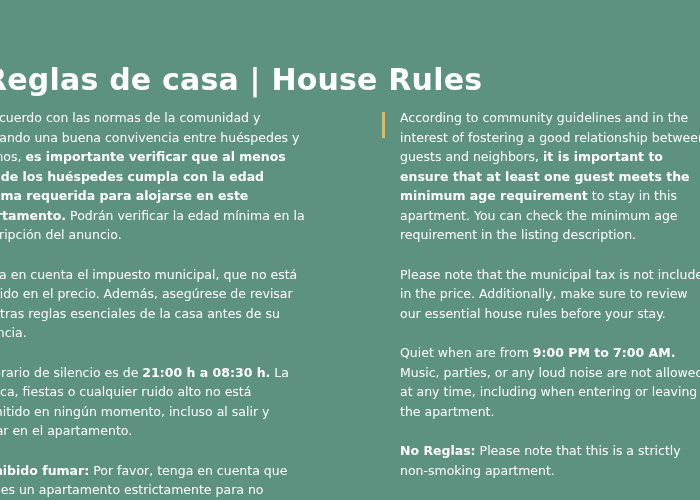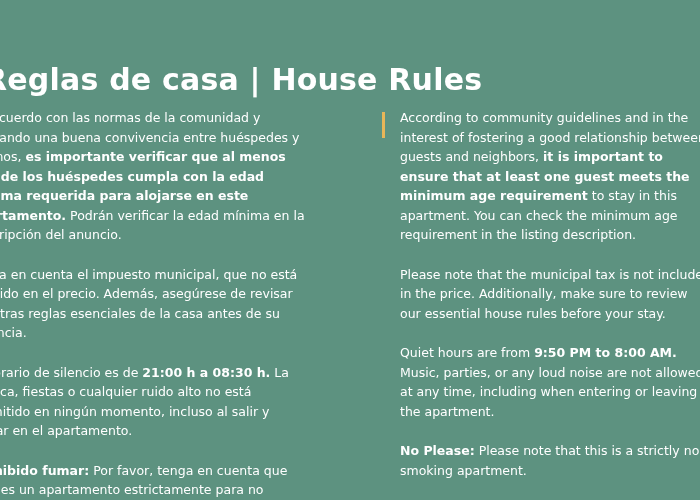--- a/index.html
+++ b/index.html
@@ -83,18 +83,18 @@
   <div class="columns">
     <div class="col col-left" id="col-es">
         <p class="para"><span>De acuerdo con las normas de la comunidad y buscando una buena convivencia entre huéspedes y vecinos, </span><b>es importante verificar que al menos uno de los huéspedes cumpla con la edad mínima requerida para alojarse en este apartamento.</b><span> Podrán verificar la edad mínima en la descripción del anuncio.</span></p>
         <p class="para"><span>Tenga en cuenta el impuesto municipal, que no está incluido en el precio. Además, asegúrese de revisar nuestras reglas esenciales de la casa antes de su estancia.</span></p>
         <p class="para"><span>El horario de silencio es de </span><b>21:00 h a 08:30 h.</b><span> La música, fiestas o cualquier ruido alto no está permitido en ningún momento, incluso al salir y entrar en el apartamento.</span></p>
         <p class="para"><b>Prohibido fumar:</b><span> Por favor, tenga en cuenta que este es un apartamento estrictamente para no fumadores.</span></p>
       </div>
     <div class="col col-right" id="col-en">
         <p class="para"><span>According to community guidelines and in the interest of fostering a good relationship between guests and neighbors, </span><b>it is important to ensure that at least one guest meets the minimum age requirement</b><span> to stay in this apartment. You can check the minimum age requirement in the listing description.</span></p>
         <p class="para"><span>Please note that the municipal tax is not included in the price. Additionally, make sure to review our essential house rules before your stay.</span></p>
-        <p class="para"><span>Quiet hours are from </span><b>9:50 PM to 8:00 AM.</b><span> Music, parties, or any loud noise are not allowed at any time, including when entering or leaving the apartment.</span></p>
-        <p class="para"><b>No Please:</b><span> Please note that this is a strictly non-smoking apartment.</span></p>
+        <p class="para"><span>Quiet when are from </span><b>9:00 PM to 7:00 AM.</b><span> Music, parties, or any loud noise are not allowed at any time, including when entering or leaving the apartment.</span></p>
+        <p class="para"><b>No Reglas:</b><span> Please note that this is a strictly non-smoking apartment.</span></p>
       </div>
   </div>
 
 </div>
 
 </body></html>

